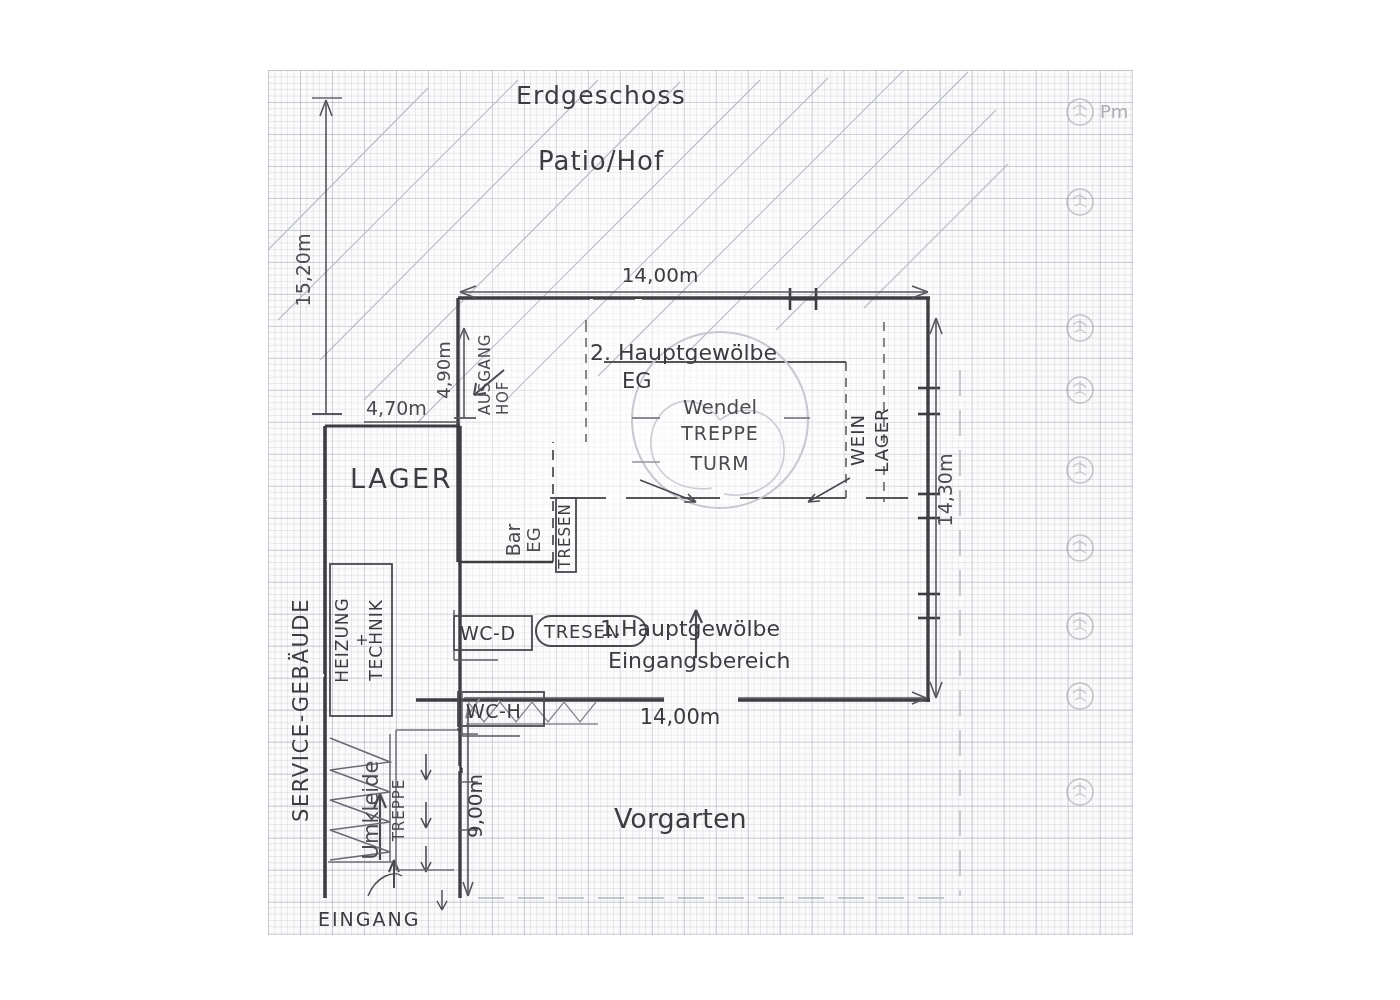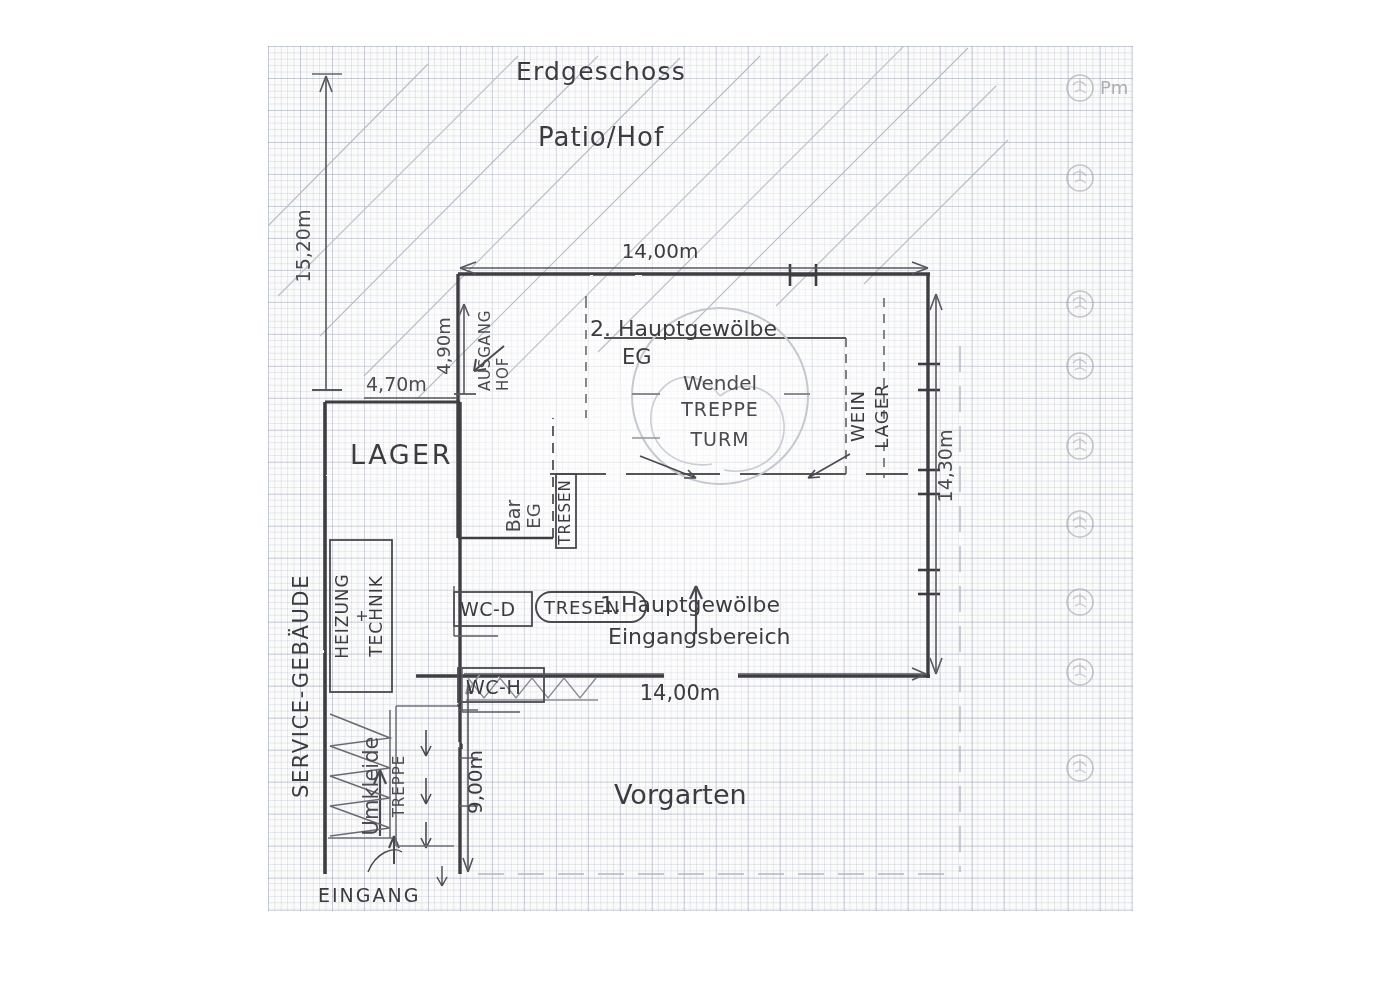--- a/index.html
+++ b/index.html
@@ -2,21 +2,21 @@
 <html><head>
 <meta charset="utf-8">
 <title>Erdgeschoss Grundriss</title>
 <style>
   html,body{margin:0;padding:0;background:#ffffff;}
   body{
     width:1400px;height:1000px;overflow:hidden;position:relative;
     font-family:"DejaVu Sans","Liberation Sans",sans-serif;
   }
   #sheet{
-    position:absolute;left:268px;top:46px;width:865px;height:865px;
+    position:absolute;left:268px;top:70px;width:865px;height:865px;
     background:#fbfbfb;
     overflow:hidden;
   }
   
   #sheet .grid-fine,#sheet .grid-coarse{
     position:absolute;inset:0;pointer-events:none;
   }
   #sheet .grid-fine{
     background-image:
       linear-gradient(to right,rgba(120,130,150,.17) .6px,transparent .6px),

